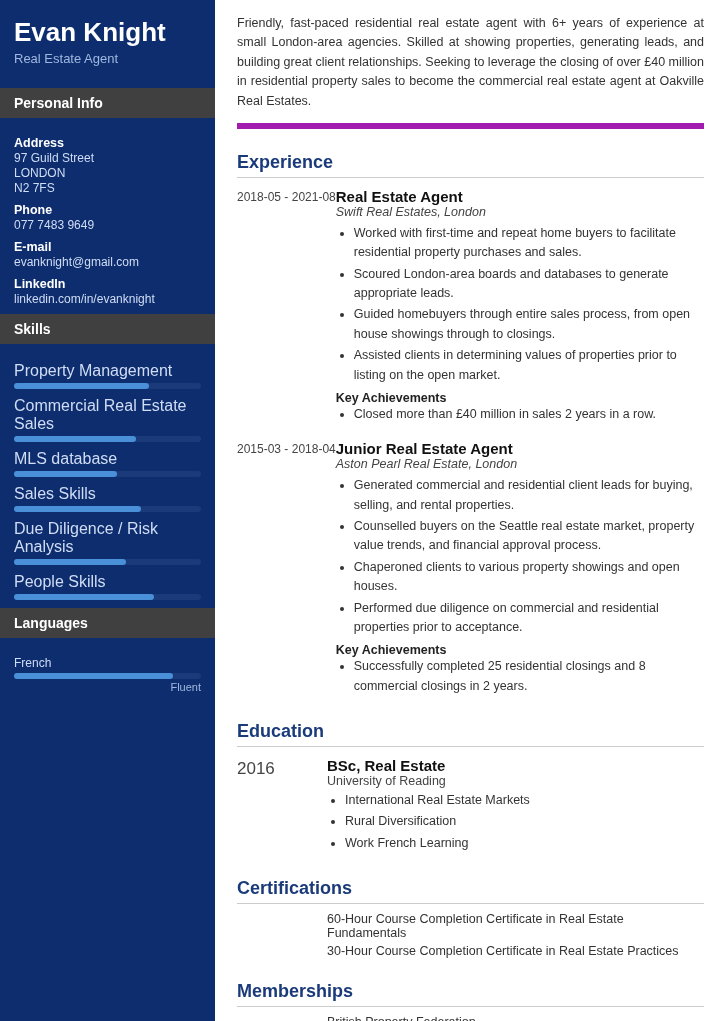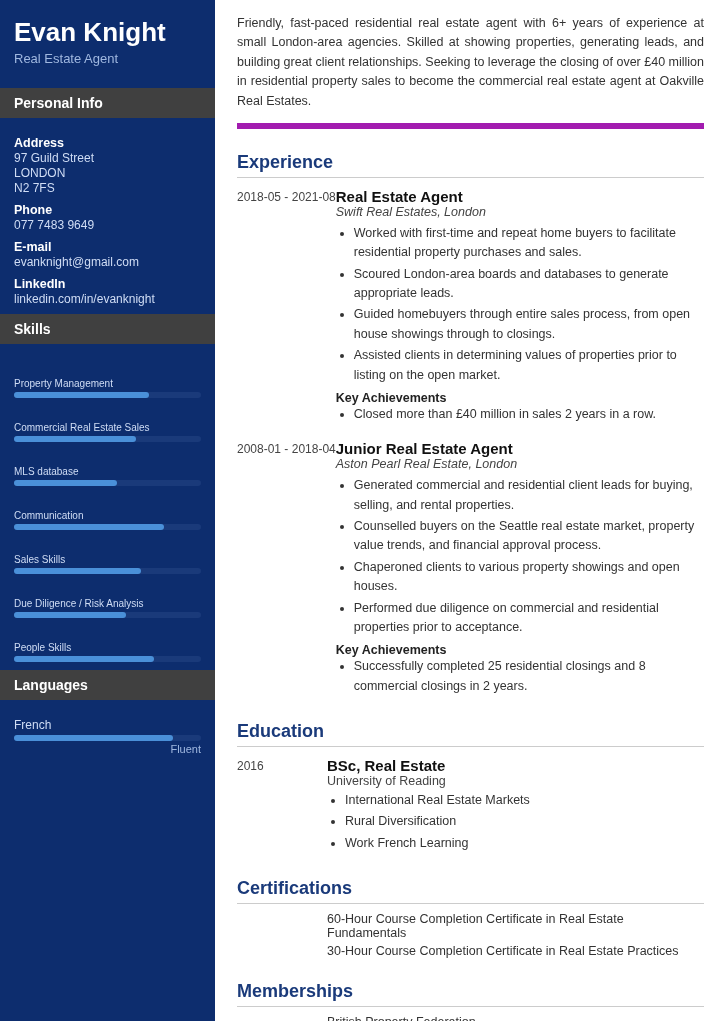--- a/index.html
+++ b/index.html
@@ -46,23 +46,23 @@
       color: #fff;
     }
     .info-value {
       font-size: 12px;
       color: #d0ddf5;
       margin-top: 1px;
     }
 
     
     .skill-name {
-      font-size: 10px;
+      font-size: 16px;
       color: #d0ddf5;
-      margin-top: 24px;
+      margin-top: 8px;
     }
     .skill-bar-bg {
       background: #1a3a7a;
       height: 6px;
       border-radius: 3px;
       margin-top: 3px;
       width: 100%;
     }
     .skill-bar-fill {
       background: #4a90d9;
@@ -140,21 +140,21 @@
       font-weight: 700;
       font-size: 12.5px;
       margin-top: 6px;
     }
     .edu-block {
       display: flex;
       margin-top: 10px;
     }
     .edu-year {
       min-width: 90px;
-      font-size: 12px;
+      font-size: 17px;
       color: #444;
       padding-top: 2px;
     }
     .edu-detail { flex: 1; }
     .edu-degree {
       font-size: 15px;
       font-weight: 700;
       color: #111;
     }
     .edu-school {
@@ -226,26 +226,20 @@
       <div class="skill-bar-fill" style="width:65%"></div>
     </div>
   </div>
       <div>
     <div class="skill-name">MLS database</div>
     <div class="skill-bar-bg">
       <div class="skill-bar-fill" style="width:55%"></div>
     </div>
   </div>
       <div>
-    <div class="skill-name">Communication</div>
-    <div class="skill-bar-bg">
-      <div class="skill-bar-fill" style="width:80%"></div>
-    </div>
-  </div>
-      <div>
     <div class="skill-name">Sales Skills</div>
     <div class="skill-bar-bg">
       <div class="skill-bar-fill" style="width:68%"></div>
     </div>
   </div>
       <div>
     <div class="skill-name">Due Diligence / Risk Analysis</div>
     <div class="skill-bar-bg">
       <div class="skill-bar-fill" style="width:60%"></div>
     </div>
@@ -288,21 +282,21 @@
             <li>Guided homebuyers through entire sales process, from open house showings through to closings.</li>
             <li>Assisted clients in determining values of properties prior to listing on the open market.</li>
           </ul>
       <div class="key-achieve-label">Key Achievements</div>
       <ul class="exp-bullets">
             <li>Closed more than £40 million in sales 2 years in a row.</li>
           </ul>
     </div>
   </div>
       <div class="exp-block">
-    <div class="exp-dates">2008-01 - 2018-04</div>
+    <div class="exp-dates">2015-03 - 2018-04</div>
     <div class="exp-detail">
       <div class="exp-job-title">Junior Real Estate Agent</div>
       <div class="exp-company">Aston Pearl Real Estate, London</div>
       <ul class="exp-bullets">
             <li>Generated commercial and residential client leads for buying, selling, and rental properties.</li>
             <li>Counselled buyers on the Seattle real estate market, property value trends, and financial approval process.</li>
             <li>Chaperoned clients to various property showings and open houses.</li>
             <li>Performed due diligence on commercial and residential properties prior to acceptance.</li>
           </ul>
       <div class="key-achieve-label">Key Achievements</div>

